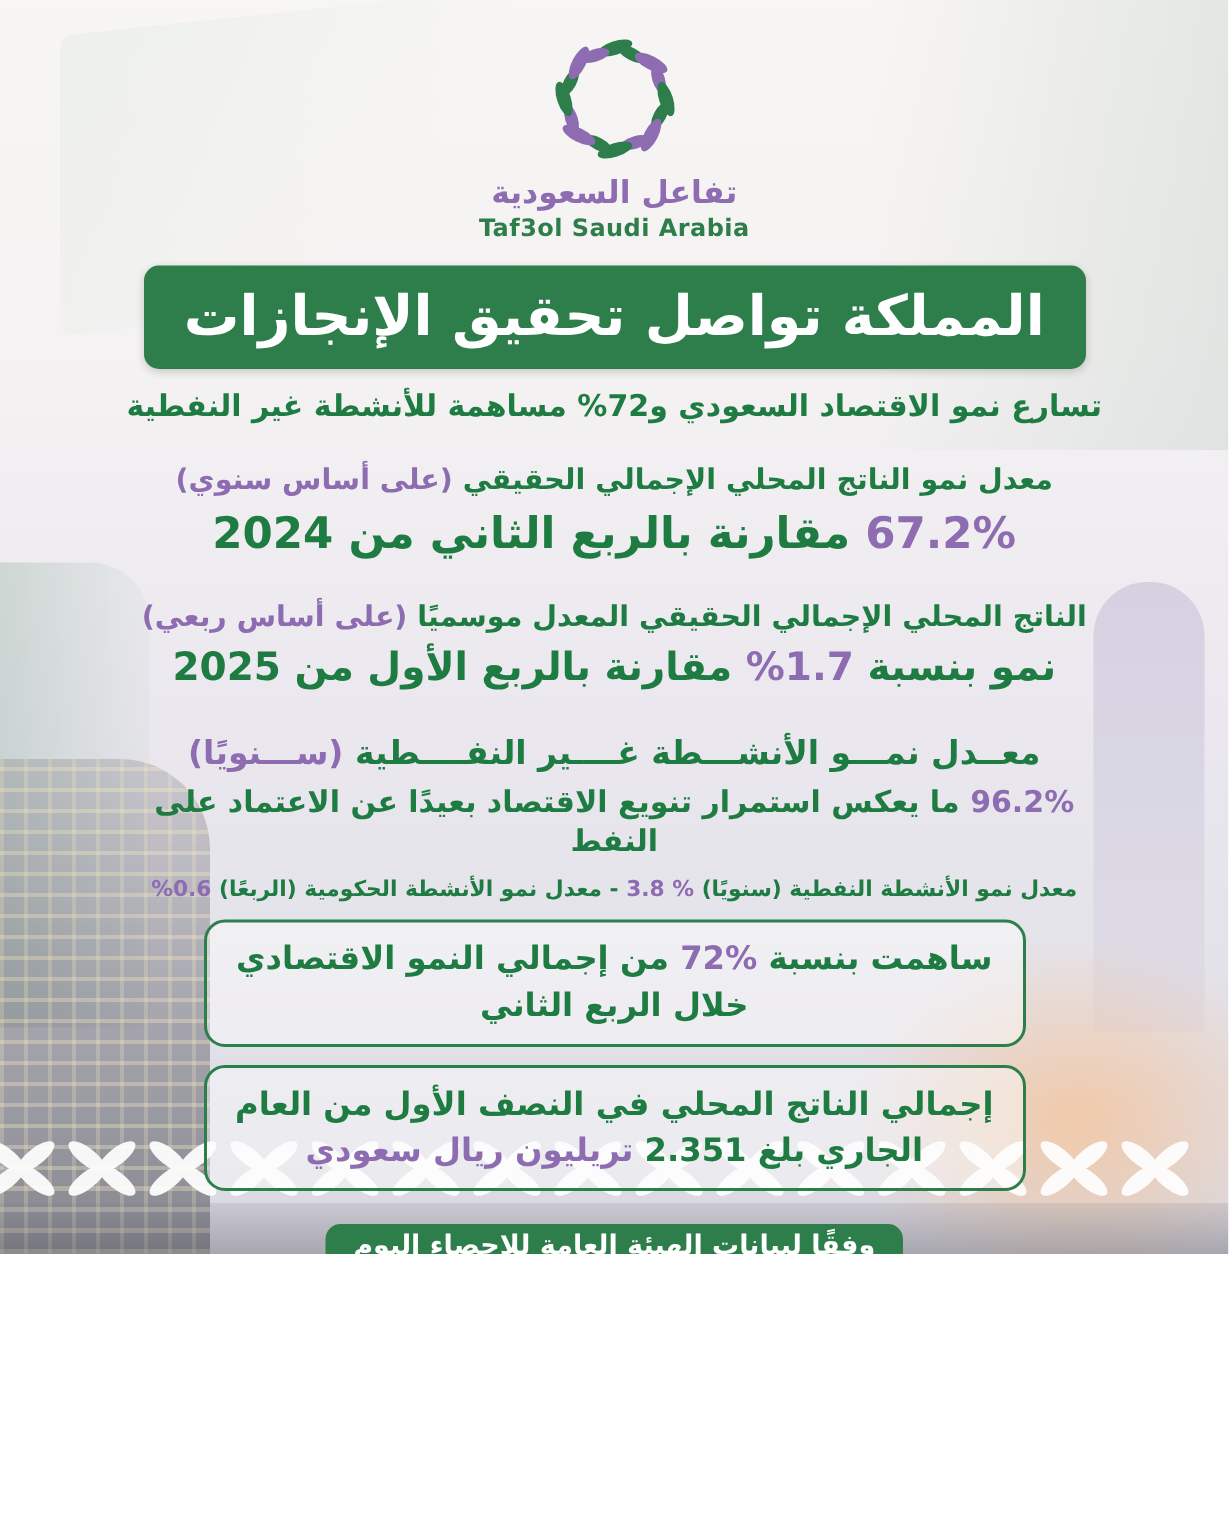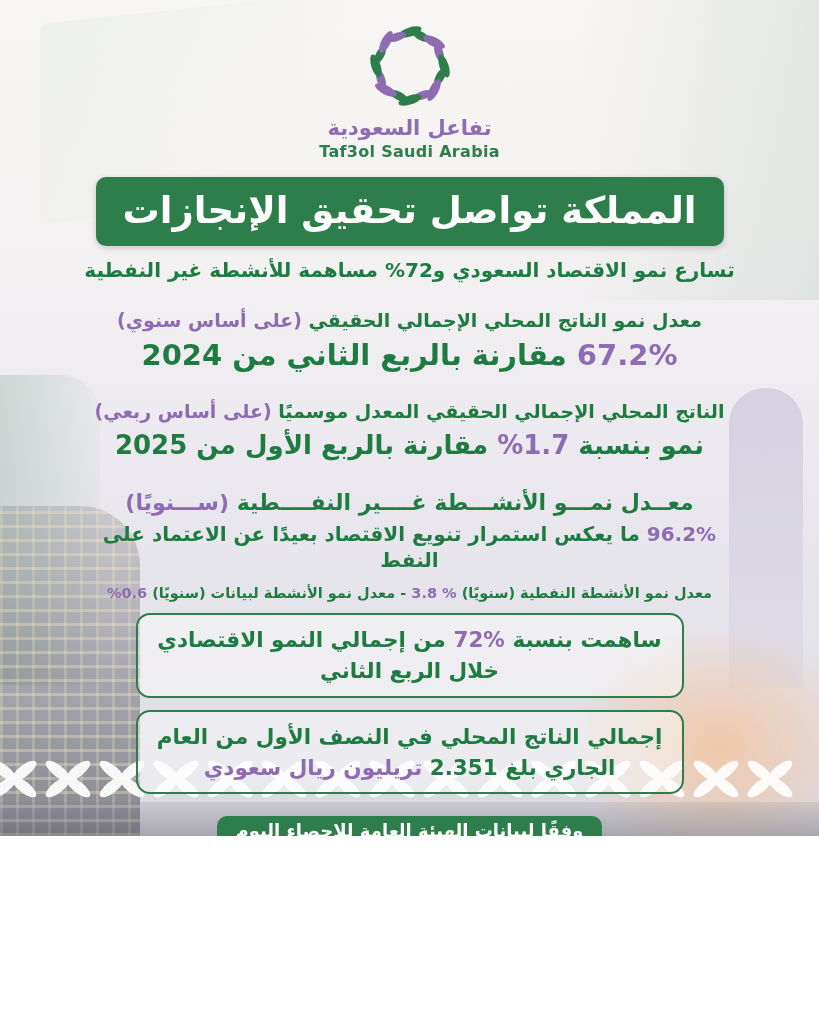--- a/index.html
+++ b/index.html
@@ -154,21 +154,21 @@
       </div>
 
       <div class="stat stat2">
         <div class="stat-heading"><span class="seg-g">الناتج المحلي الإجمالي الحقيقي المعدل موسميًا </span><span class="seg-p">(على أساس ربعي)</span></div>
         <div class="stat-value-md"><span class="seg-g">نمو بنسبة </span><span class="seg-p" dir="ltr" style="unicode-bidi: isolate;">%1.7</span><span class="seg-g"> مقارنة بالربع الأول من 2025</span></div>
       </div>
 
       <div class="stat stat3">
         <div class="stat-heading"><span class="seg-g">معــدل نمـــو الأنشـــطة غــــير النفــــطية </span><span class="seg-p">(ســـنويًا)</span></div>
         <div class="stat-value-sm"><span class="seg-p" dir="ltr" style="unicode-bidi: isolate;">96.2%</span><span class="seg-g"> ما يعكس استمرار تنويع الاقتصاد بعيدًا عن الاعتماد على النفط</span></div>
-        <div class="stat-note"><span class="seg-g">معدل نمو الأنشطة النفطية (سنويًا) </span><span class="seg-p" dir="ltr" style="unicode-bidi: isolate;">3.8 %</span><span class="seg-g"> - معدل نمو الأنشطة لبيانات (سنويًا) </span><span class="seg-p" dir="ltr" style="unicode-bidi: isolate;">%0.6</span></div>
+        <div class="stat-note"><span class="seg-g">معدل نمو الأنشطة النفطية (سنويًا) </span><span class="seg-p" dir="ltr" style="unicode-bidi: isolate;">3.8 %</span><span class="seg-g"> - معدل نمو الأنشطة الحكومية (الربعًا) </span><span class="seg-p" dir="ltr" style="unicode-bidi: isolate;">%0.6</span></div>
       </div>
 
     </div>
 
     <div class="info-box"><span class="seg-g">ساهمت بنسبة </span><span class="seg-p" dir="ltr" style="unicode-bidi: isolate;">72%</span><span class="seg-g"> من إجمالي النمو الاقتصادي خلال الربع الثاني</span></div>
     <div class="info-box second"><span class="seg-g">إجمالي الناتج المحلي في النصف الأول من العام الجاري بلغ </span><span class="seg-g" dir="ltr" style="unicode-bidi: isolate;">2.351</span><span class="seg-p"> تريليون ريال سعودي</span></div>
 
     <div class="source-badge">وفقًا لبيانات الهيئة العامة للإحصاء اليوم</div>
 
     <div class="footer">

